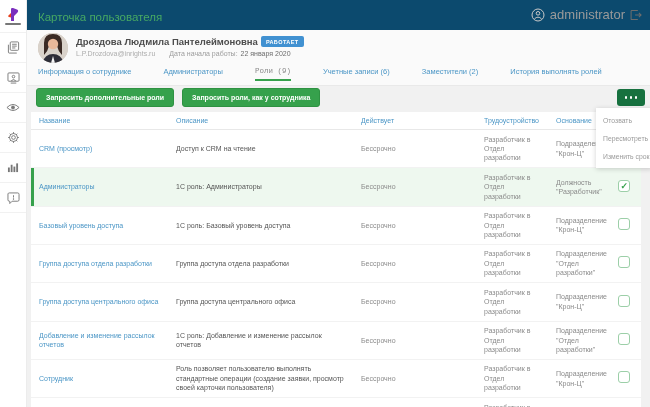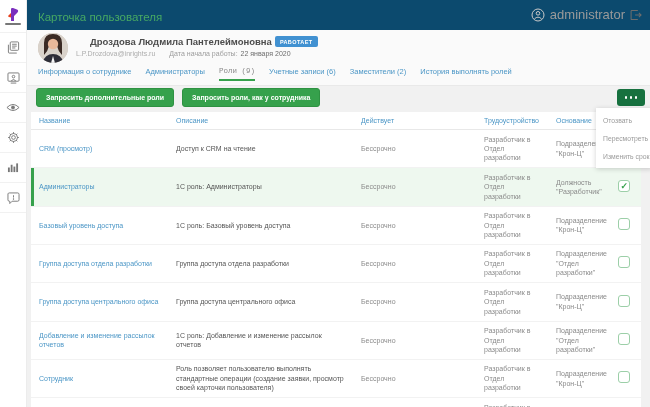--- a/index.html
+++ b/index.html
@@ -14,28 +14,28 @@
 
   
   .topbar { position:absolute; left:27px; top:0; right:0; height:30px; background:#0c4a6e; }
   .page-title { position:absolute; left:11px; top:11px; font-size:11.5px; color:#47a963; }
   .topbar-right { position:absolute; right:8px; top:7px; display:flex; align-items:center; gap:5px; }
   .admin-name { font-size:13px; color:#9a9a9a; }
 
   
   .profile { position:absolute; left:27px; top:30px; right:0; height:56px; background:#fafafa; border-bottom:1px solid #e9e9e9; }
   .avatar { position:absolute; left:11px; top:3px; width:30px; height:30px; border-radius:50%; overflow:hidden; background:#cfc4bc; }
-  .pr-name-row { position:absolute; left:49px; top:6px; display:flex; align-items:center; gap:3px;margin-left:14px; }
+  .pr-name-row { position:absolute; left:49px; top:6px; display:flex; align-items:center; gap:3px; }
   .pr-name { font-size:9.5px; font-weight:700; color:#4d4d4d; }
   .badge { background:#4191d1; color:#fff; font-size:5.5px; font-weight:700; letter-spacing:.4px; padding:2.5px 5px; border-radius:2px; }
   .pr-sub-row { position:absolute; left:49px; top:20px; display:flex; gap:14px; font-size:7px; }
   .pr-email { color:#adadad; }
   .pr-date-label { color:#9c9c9c; }
   .pr-date { color:#6d6d6d; margin-left:3px; }
-  .tabs { position:absolute; left:11px; top:37px; display:flex; gap:14px; font-size:7.5px; }
+  .tabs { position:absolute; left:11px; top:37px; display:flex; gap:32px; font-size:7.5px; }
   .tab { color:#4b96c6; cursor:pointer; padding-bottom:4px; white-space:nowrap; }
   .tab.active { color:#8a8a8a; border-bottom:2px solid #36a14c;font-family:Liberation Mono, monospace; }
 
   
   .content { position:absolute; left:27px; top:86px; right:0; bottom:0; background:#f1f1f1; }
   .btn-row { position:absolute; left:9px; top:2px; display:flex; gap:8px; }
   .gbtn { background:#36a14c; border:1px solid #2e9242; color:#fff; font-size:7px; font-weight:700; padding:5px 9px; border-radius:3px; cursor:pointer; font-family:"Liberation Sans",sans-serif; }
   .more-btn { position:absolute; right:5px; top:3px; width:28px; height:17px; background:#17713f; border-radius:3px; display:flex; align-items:center; justify-content:center; gap:2.5px; cursor:pointer; }
   .more-btn i { width:2.5px; height:2.5px; background:#fff; border-radius:50%; display:block; }
 

